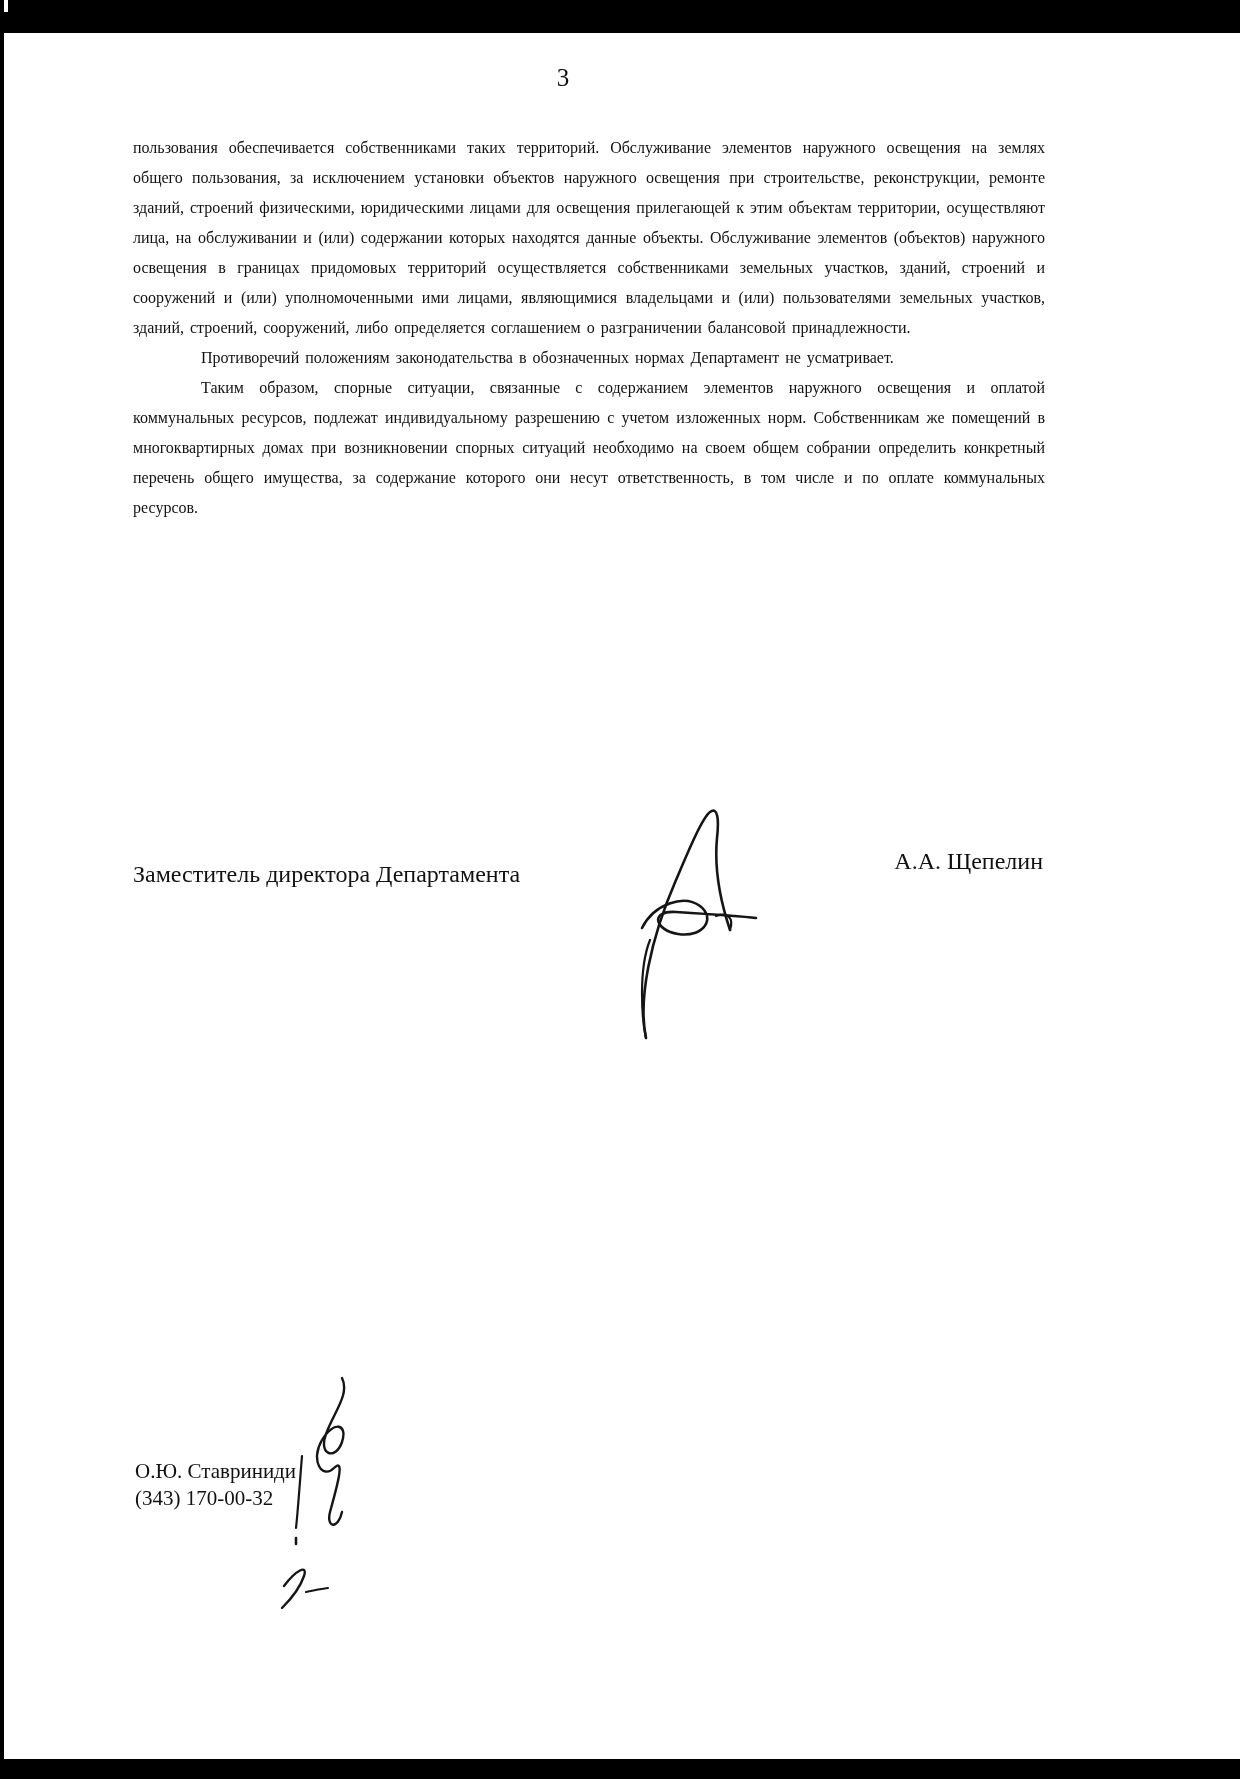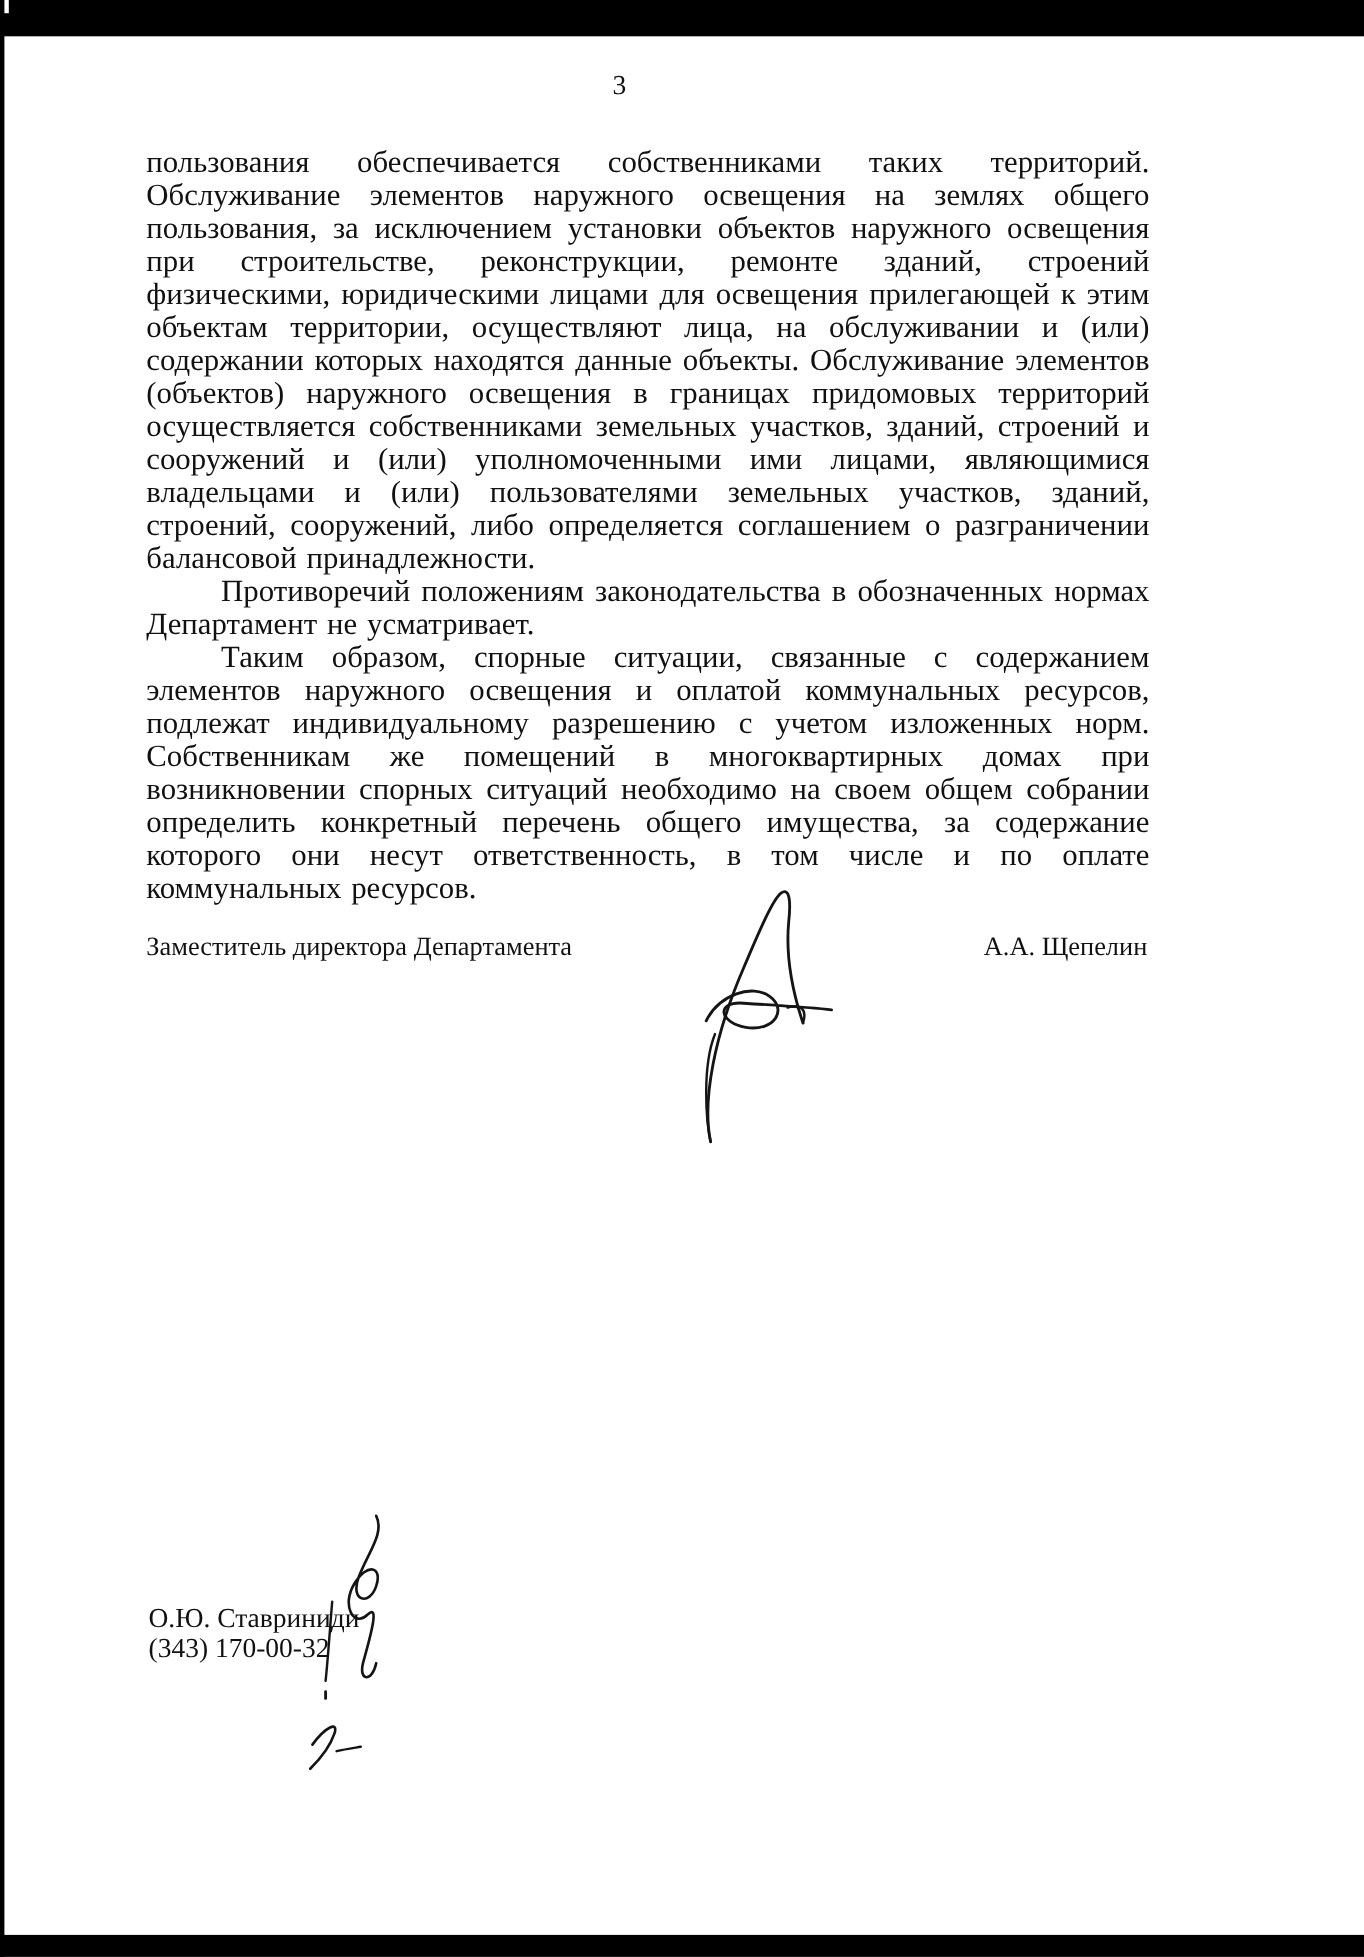--- a/index.html
+++ b/index.html
@@ -48,21 +48,21 @@
     left: 133px;
     width: 860px;
     text-align: center;
     font-size: 25px;
   }
   .body-text {
     position: absolute;
     top: 133px;
     left: 133px;
     width: 912px;
-    font-size: 28px;
+    font-size: 16px;
     line-height: 30px;
     text-align: justify;
   }
   .body-text p {
     margin: 0;
     text-indent: 68px;
     word-spacing: 2px;
   }
   .body-text p.no-indent {
     text-indent: 0;
@@ -70,41 +70,41 @@
   .signature-row {
     position: absolute;
     top: 848px;
     left: 133px;
     width: 910px;
     display: flex;
     justify-content: space-between;
     align-items: flex-start;
     font-size: 24px;
   }
-  .sig-title { white-space: nowrap; }
+  .sig-title { white-space: nowrap; margin-top: 13px; }
   .sig-name { white-space: nowrap; }
   .signature-main {
     position: absolute;
     top: 790px;
     left: 598px;
     width: 200px;
     height: 270px;
   }
   .signature-footer {
     position: absolute;
     top: 1360px;
     left: 250px;
     width: 140px;
     height: 250px;
   }
   .footer-contact {
     position: absolute;
     top: 1458px;
     left: 135px;
-    font-size: 25px;
+    font-size: 21px;
     line-height: 27px;
   }
   .footer-contact div { white-space: nowrap; }
 </style>
 </head>
 <body>
 
 <div class="page">
 
   <div class="scan-bar-top"></div>

